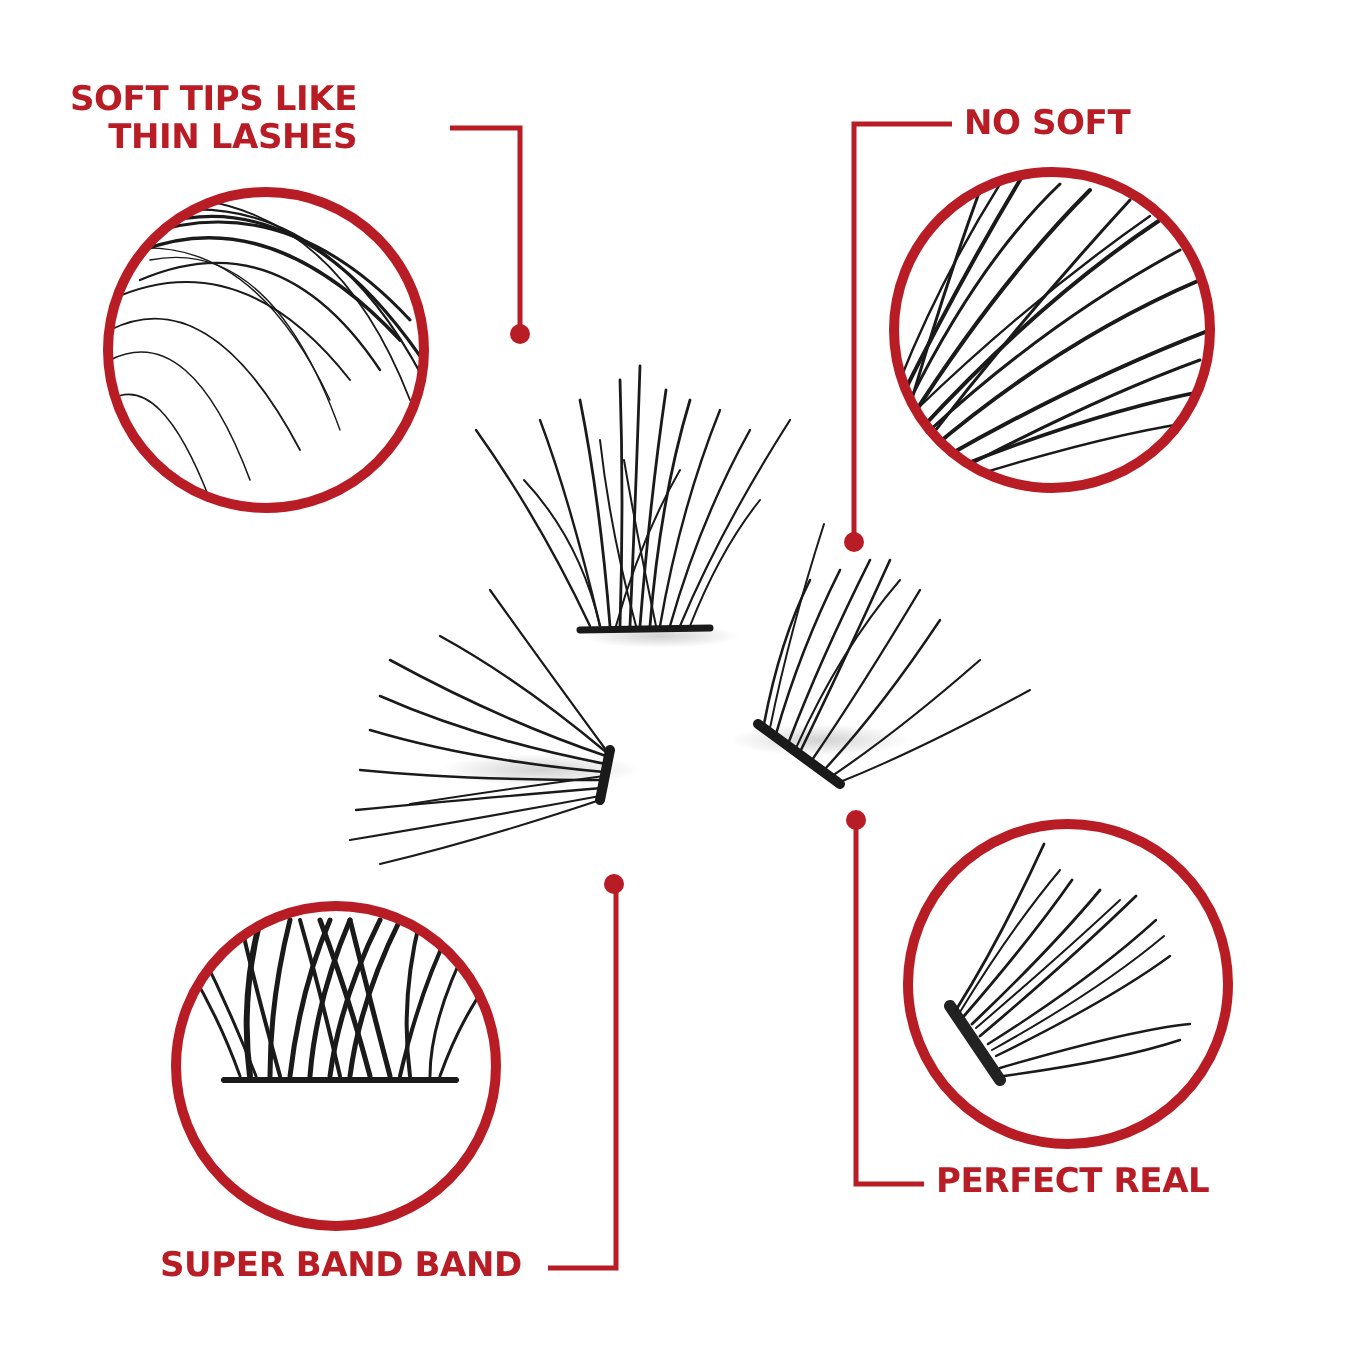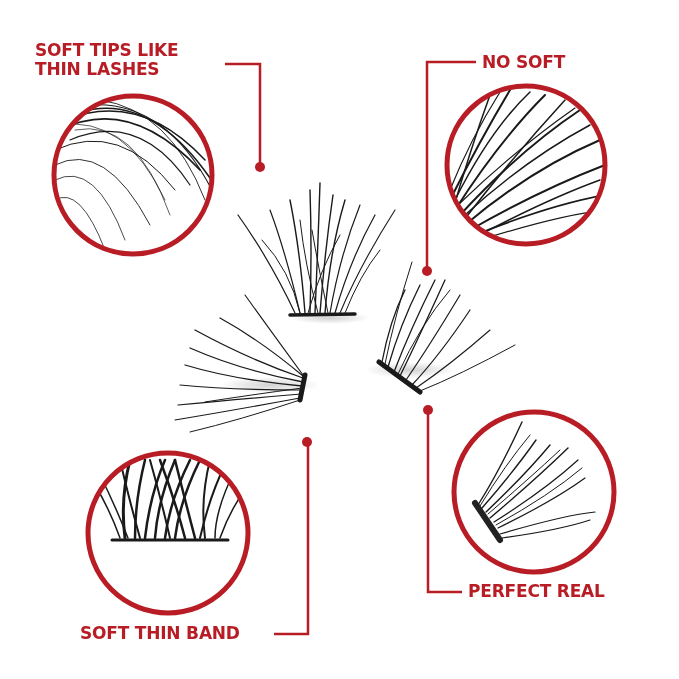--- a/index.html
+++ b/index.html
@@ -167,30 +167,30 @@
       <path d="M400,376 Q420,335 445,280" stroke-width="1.3"></path>
       <path d="M406,380 Q430,345 460,295" stroke-width="1.2"></path>
       <path d="M412,385 Q440,355 470,310" stroke-width="1.2"></path>
       <path d="M416,388 Q450,365 490,330" stroke-width="1.1"></path>
       <path d="M420,391 Q460,375 515,345" stroke-width="1"></path>
       <path d="M385,364 Q395,315 412,262" stroke-width="1"></path>
       <path d="M398,374 Q420,325 450,290" stroke-width="1"></path>
     </g>
   </svg>
 
-  <div class="label" style="left:35px; top:41px;">
+  <div class="label" style="left:35px; top:41px;text-align:right;">
     <div>SOFT TIPS LIKE</div>
     <div>THIN LASHES</div>
   </div>
 
   <div class="label" style="left:482px; top:53px;">
     <div>NO SOFT</div>
   </div>
 
   <div class="label" style="left:80px; top:624px;">
-    <div>SOFT THIN BAND</div>
+    <div>SUPER BAND BAND</div>
   </div>
 
   <div class="label" style="left:468px; top:582px;">
     <div>PERFECT REAL</div>
   </div>
 
 </div>
 
 </body></html>

